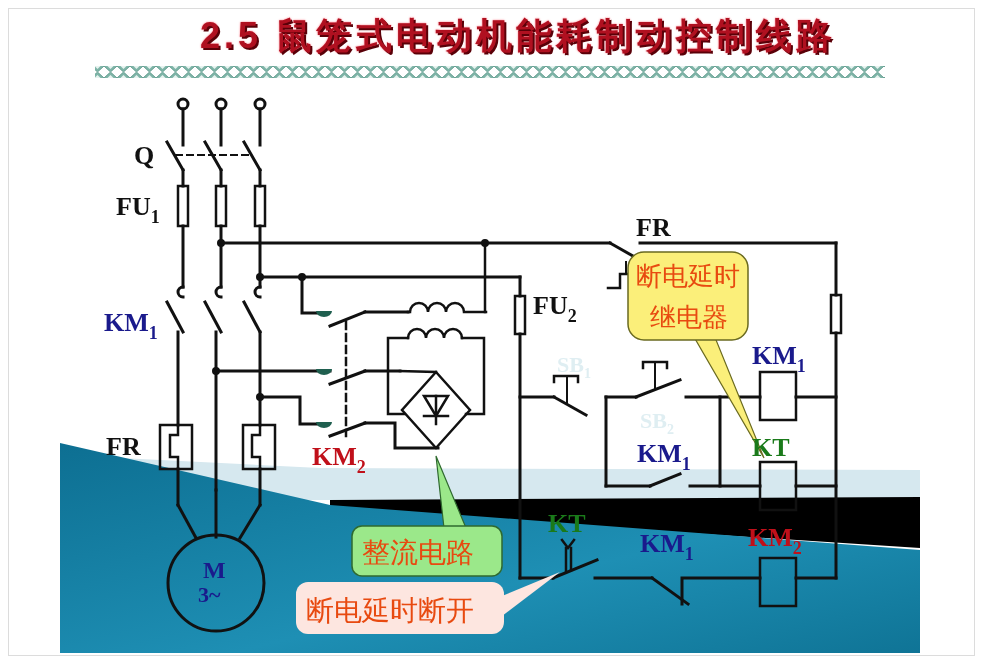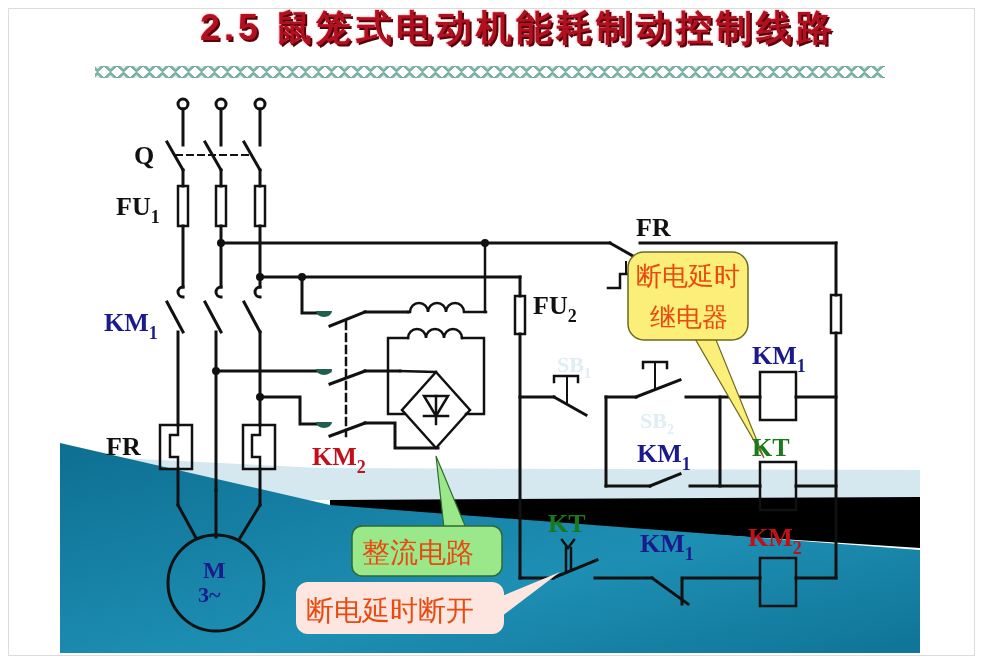--- a/index.html
+++ b/index.html
@@ -1,18 +1,18 @@
 <!DOCTYPE html>
 <html><head>
 <meta charset="utf-8">
 <style>
   html, body { margin: 0; padding: 0; background: #ffffff; }
   body { width: 981px; height: 662px; position: relative; overflow: hidden; font-family: "Liberation Serif", serif; }
   .frame { position: absolute; left: 8px; top: 8px; width: 965px; height: 646px; border: 1px solid #dcdcdc; background: #fff; }
-  .title { position: absolute; left: 200px; top: 4px; font-family: "Liberation Sans", sans-serif; font-weight: bold; font-size: 36px; color: #b01020; letter-spacing: 4px; text-shadow: 2px 2px 0 #5a0008, 0 0 2px #ff6070; white-space: nowrap; }
+  .title { position: absolute; left: 200px; top: 12px; font-family: "Liberation Sans", sans-serif; font-weight: bold; font-size: 36px; color: #b01020; letter-spacing: 4px; text-shadow: 2px 2px 0 #5a0008, 0 0 2px #ff6070; white-space: nowrap; }
   .stage { position: absolute; left: 0; top: 0; width: 981px; height: 662px; }
   svg { position: absolute; left: 0; top: 0; }
   .lbl { font-family: "Liberation Serif", serif; font-weight: bold; }
   .callout-text { font-family: "DejaVu Sans", sans-serif; }
 </style>
 </head>
 <body>
 
 <div class="frame"></div>
 <div class="title">2.5  鼠笼式电动机能耗制动控制线路</div>

